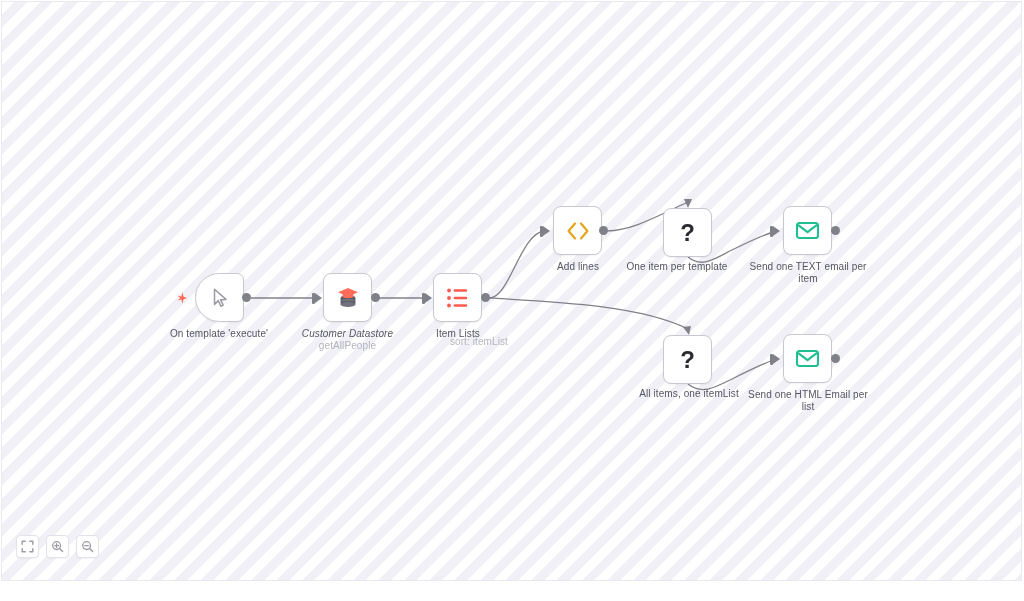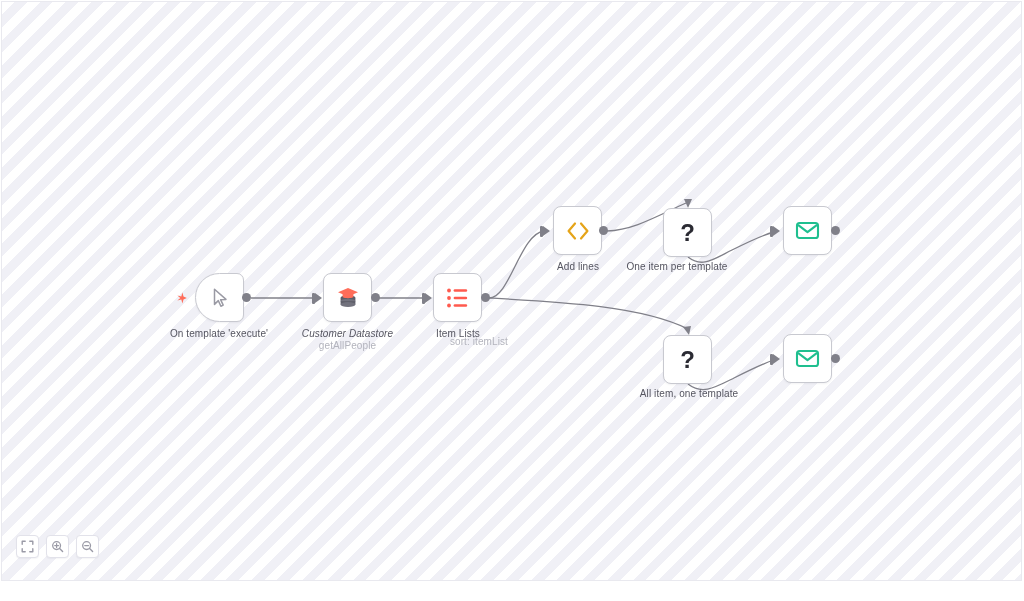--- a/index.html
+++ b/index.html
@@ -211,35 +211,37 @@
 
     <div class="inp-bar" style="left:768px; top:224px;"></div>
     <div class="inp" style="left:771px; top:224px;"></div>
     <div class="node square" style="left:781px; top:204px;">
       <svg width="27" height="27" viewBox="0 0 27 27">
         <rect x="3" y="6" width="21" height="15" rx="2.6" fill="none" stroke="#1fbf8f" stroke-width="2.1"></rect>
         <path d="M4.6 8.4 L13.5 15.2 L22.4 8.4" fill="none" stroke="#1fbf8f" stroke-width="2.1" stroke-linecap="round" stroke-linejoin="round"></path>
       </svg>
     </div>
     <div class="dot" style="left:829px; top:224px;"></div>
+    <div class="lbl" style="left:744px; top:259px; width:124px;">Send one TEXT email per item</div>
 
     <div class="node square" style="left:661px; top:333px;">
       <span class="qmark">?</span>
     </div>
-    <div class="lbl" style="left:627px; top:386px; width:120px;">All item, one template</div>
+    <div class="lbl" style="left:627px; top:386px; width:120px;">All items, one itemList</div>
 
     <div class="inp-bar" style="left:768px; top:352px;"></div>
     <div class="inp" style="left:771px; top:352px;"></div>
     <div class="node square" style="left:781px; top:332px;">
       <svg width="27" height="27" viewBox="0 0 27 27">
         <rect x="3" y="6" width="21" height="15" rx="2.6" fill="none" stroke="#1fbf8f" stroke-width="2.1"></rect>
         <path d="M4.6 8.4 L13.5 15.2 L22.4 8.4" fill="none" stroke="#1fbf8f" stroke-width="2.1" stroke-linecap="round" stroke-linejoin="round"></path>
       </svg>
     </div>
     <div class="dot" style="left:829px; top:352px;"></div>
+    <div class="lbl" style="left:746px; top:387px; width:120px;">Send one HTML Email per list</div>
 
     <div id="toolbar">
       <div class="tbtn">
         <svg width="13" height="13" viewBox="0 0 13 13">
           <path d="M1.2 4.2 L1.2 1.2 L4.2 1.2" fill="none" stroke="#9a9aa6" stroke-width="1.4" stroke-linecap="round" stroke-linejoin="round"></path>
           <path d="M8.8 1.2 L11.8 1.2 L11.8 4.2" fill="none" stroke="#9a9aa6" stroke-width="1.4" stroke-linecap="round" stroke-linejoin="round"></path>
           <path d="M11.8 8.8 L11.8 11.8 L8.8 11.8" fill="none" stroke="#9a9aa6" stroke-width="1.4" stroke-linecap="round" stroke-linejoin="round"></path>
           <path d="M4.2 11.8 L1.2 11.8 L1.2 8.8" fill="none" stroke="#9a9aa6" stroke-width="1.4" stroke-linecap="round" stroke-linejoin="round"></path>
         </svg>
       </div>

